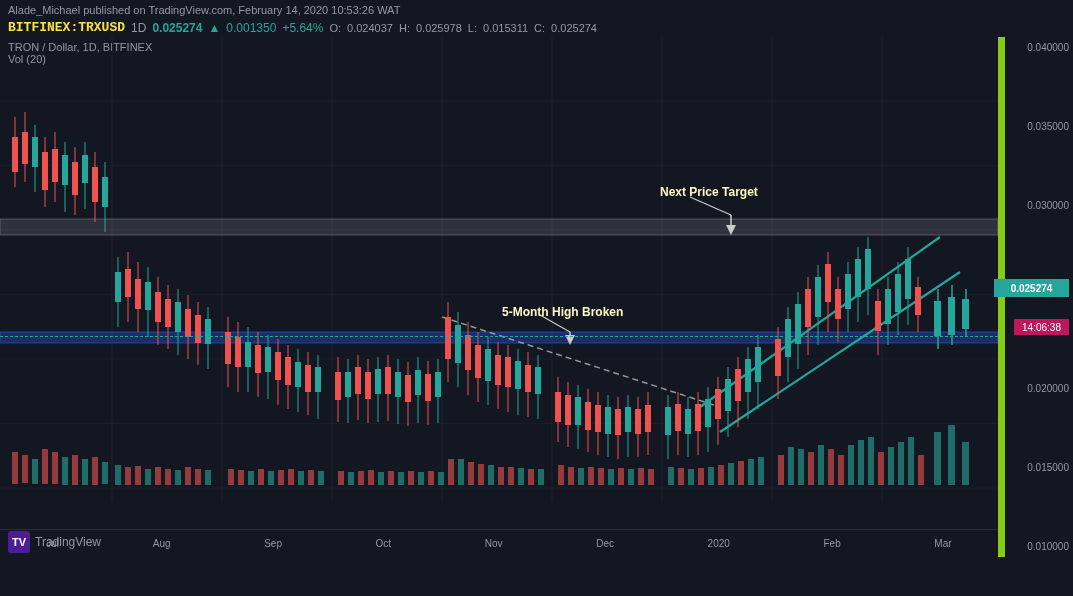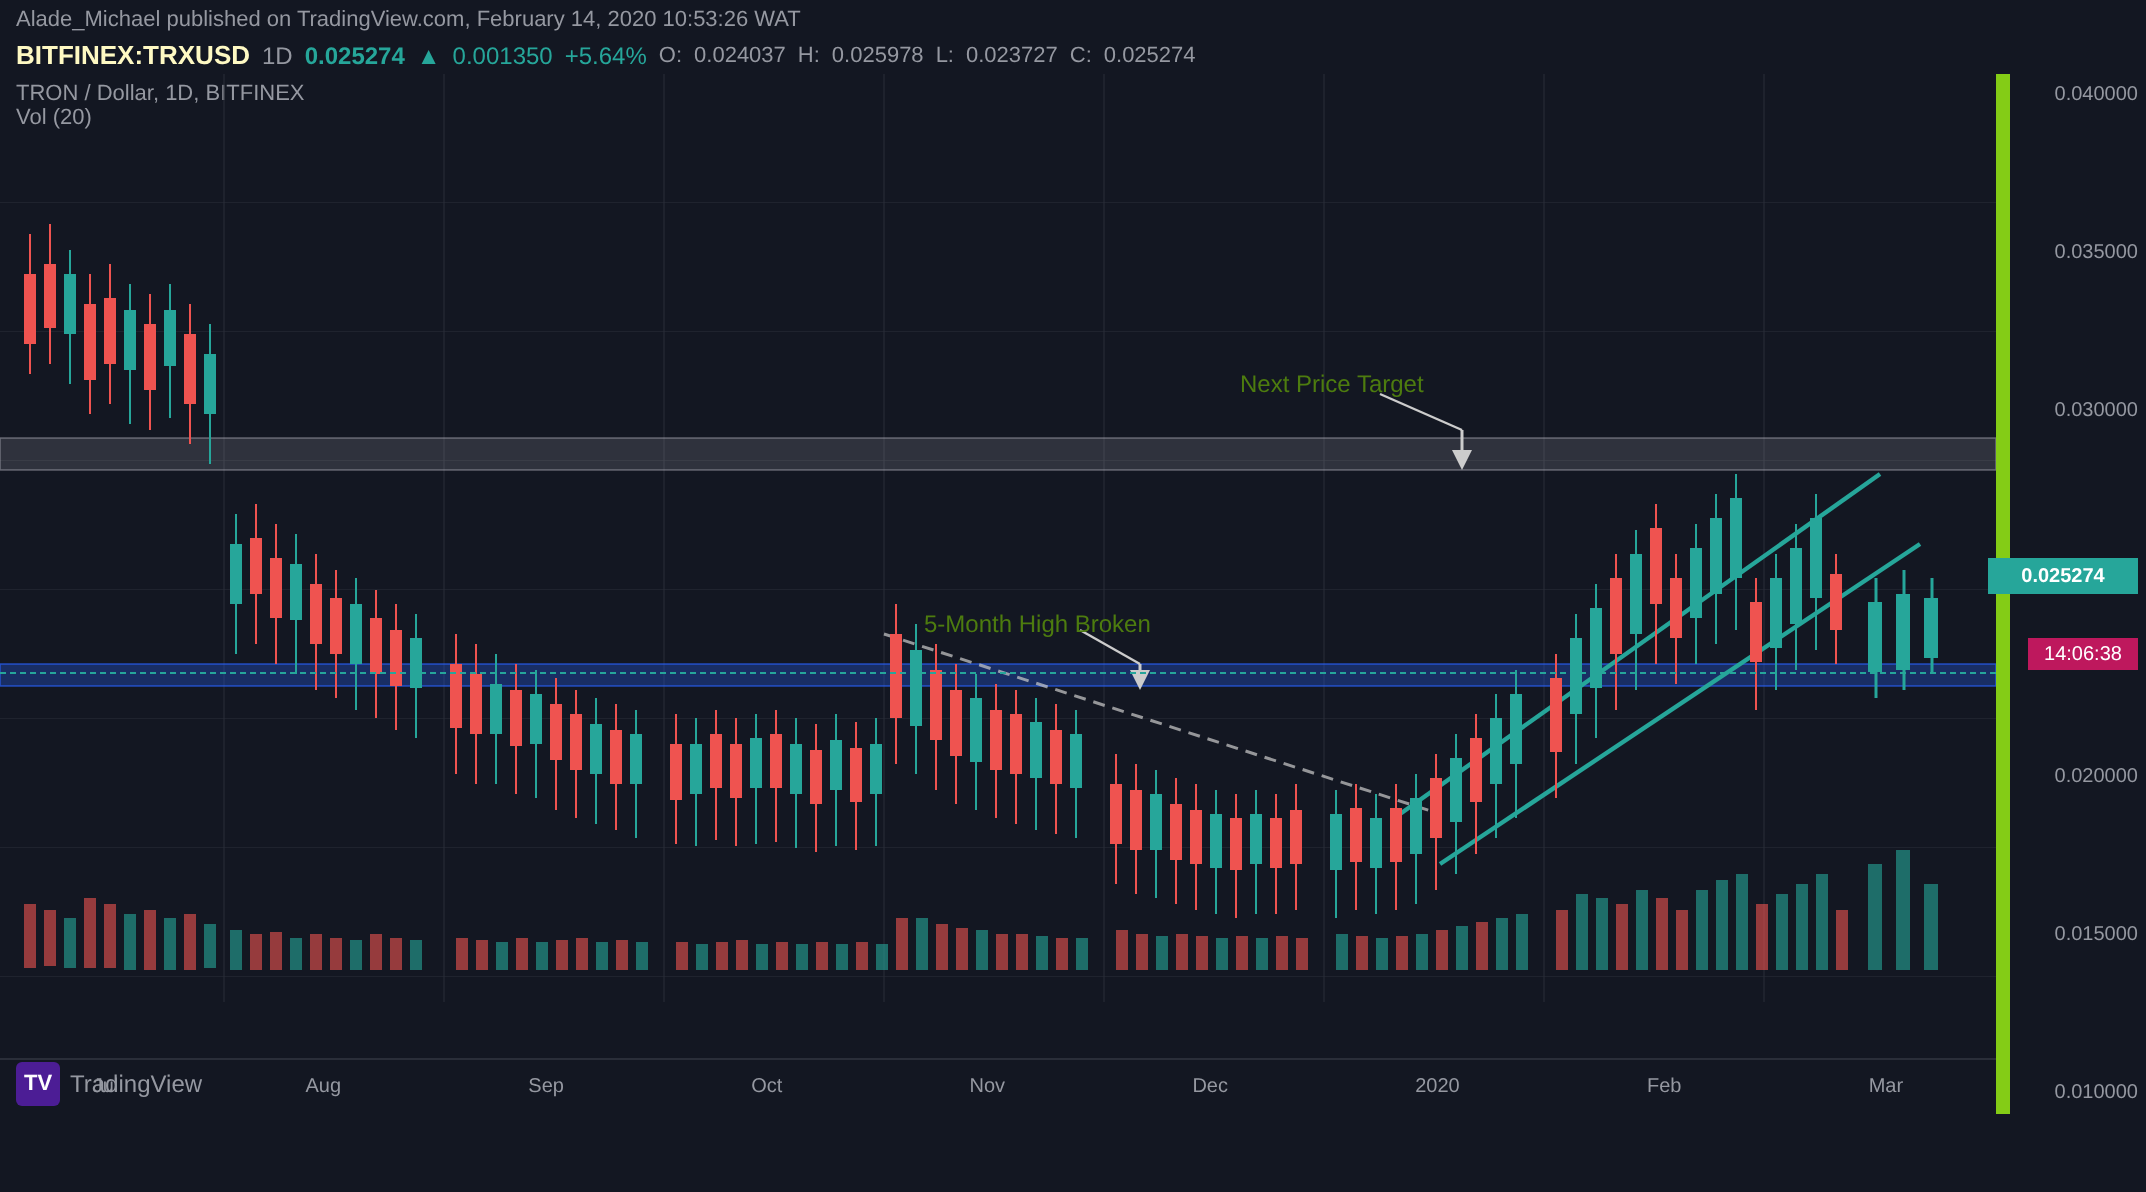--- a/index.html
+++ b/index.html
@@ -22,21 +22,21 @@
 
     #ticker-bar {
       padding: 2px 8px;
       font-size: 12px;
       display: flex;
       align-items: center;
       gap: 6px;
       flex-wrap: wrap;
     }
 
-    #ticker-bar .symbol { color: #fef9c3; font-weight: bold; font-size: 13px; }
+    #ticker-bar .symbol { color: #fde047; font-weight: bold; font-size: 13px; font-family: Liberation Mono, monospace; }
     #ticker-bar .timeframe { color: #9598a1; }
     #ticker-bar .price { color: #26a69a; font-weight: bold; }
     #ticker-bar .change-up { color: #26a69a; }
     #ticker-bar .ohlc { color: #9598a1; font-size: 11px; }
 
     #chart-container {
       position: relative;
       width: 1073px;
       height: 520px;
       background: #131722;
@@ -116,22 +116,23 @@
       justify-content: center;
       font-size: 10px;
       color: #fff;
       margin-top: 20px;
     }
 
     
     .annotation-label {
       position: absolute;
       font-size: 12px;
-      font-weight: normal;
-      color: #4d7c0f;
+      font-weight: bold;
+      color: #fef9c3;
+      margin-left: 40px;
     }
 
     
     #tv-logo {
       position: absolute;
       bottom: 4px;
       left: 8px;
       display: flex;
       align-items: center;
       gap: 5px;
@@ -173,21 +174,21 @@
   <span class="timeframe">1D</span>
   <span class="price">0.025274</span>
   <span class="change-up">▲</span>
   <span class="change-up">0.001350</span>
   <span class="change-up">+5.64%</span>
   <span class="ohlc">O:</span>
   <span class="ohlc">0.024037</span>
   <span class="ohlc">H:</span>
   <span class="ohlc">0.025978</span>
   <span class="ohlc">L:</span>
-  <span class="ohlc">0.023727</span>
+  <span class="ohlc">0.015311</span>
   <span class="ohlc">C:</span>
   <span class="ohlc">0.025274</span>
 </div>
 
 <div id="chart-container">
 
   <div id="chart-area">
 
     <div id="chart-info">
       <div>TRON / Dollar, 1D, BITFINEX</div>

